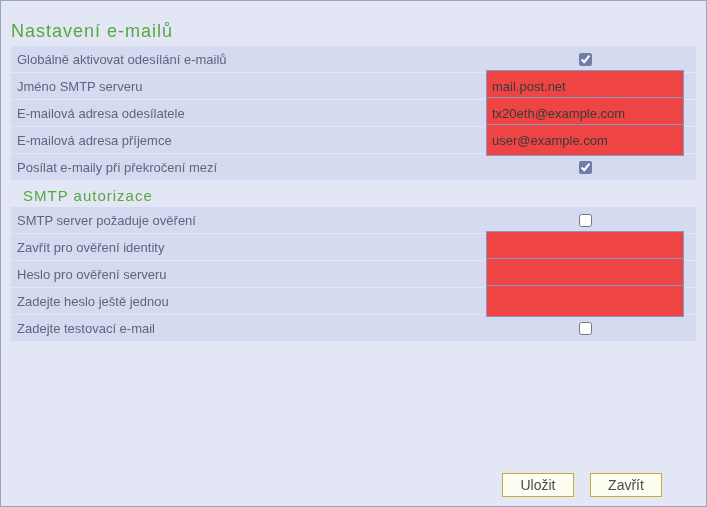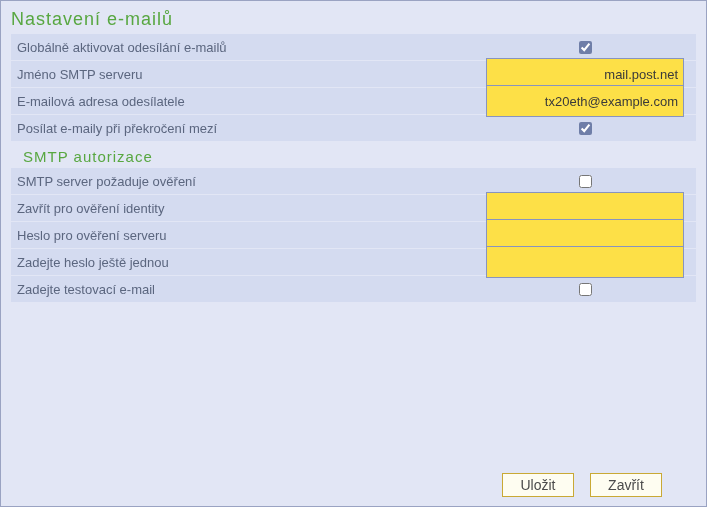--- a/index.html
+++ b/index.html
@@ -52,21 +52,21 @@
   .tab[data-active="true"] {
     background: #e2e6f5;
     color: #5d6ea1;
     height: 26px;
     margin-top: 6px;
     position: relative;
     top: 0;
   }
   .content {
     flex: 1;
-    padding: 4px 10px 0 10px;
+    padding: 16px 10px 0 10px;
     overflow: hidden;
   }
   h2.section-title {
     margin: 4px 0 4px 0;
     font-size: 18px;
     font-weight: normal;
     color: #58a741;
     letter-spacing: 1px;
   }
   h3.section-sub {
@@ -99,26 +99,25 @@
   }
   .row input[type="checkbox"] {
     width: 13px;
     height: 13px;
     accent-color: #6f7ea8;
   }
   .row input[type="text"] {
     width: 198px;
     height: 32px;
     border: 1px solid #8894bf;
-    background: #fde047;
+    background: #ef4444;
     font-size: 13px;
     padding: 0 5px;
     color: #3a3a3a;
     font-family: inherit;
-    text-align: right;
   }
   .footer {
     height: 42px;
     display: flex;
     align-items: center;
     justify-content: flex-end;
     gap: 16px;
     padding-right: 44px;
   }
   .btn {
@@ -154,20 +153,26 @@
             <input type="text" value="mail.post.net" style="">
           </span>
         </div>
         <div class="row">
           <span class="lbl">E-mailová adresa odesílatele</span>
           <span class="ctrl">
             <input type="text" value="tx20eth@example.com" style="">
           </span>
         </div>
         <div class="row">
+          <span class="lbl">E-mailová adresa příjemce</span>
+          <span class="ctrl">
+            <input type="text" value="user@example.com" style="">
+          </span>
+        </div>
+        <div class="row">
           <span class="lbl">Posílat e-maily při překročení mezí</span>
           <span class="ctrl">
             <input type="checkbox" checked="" style="">
           </span>
         </div>
       </div>
 
     <h3 class="section-sub">SMTP autorizace</h3>
     <div class="rows">
         <div class="row">

